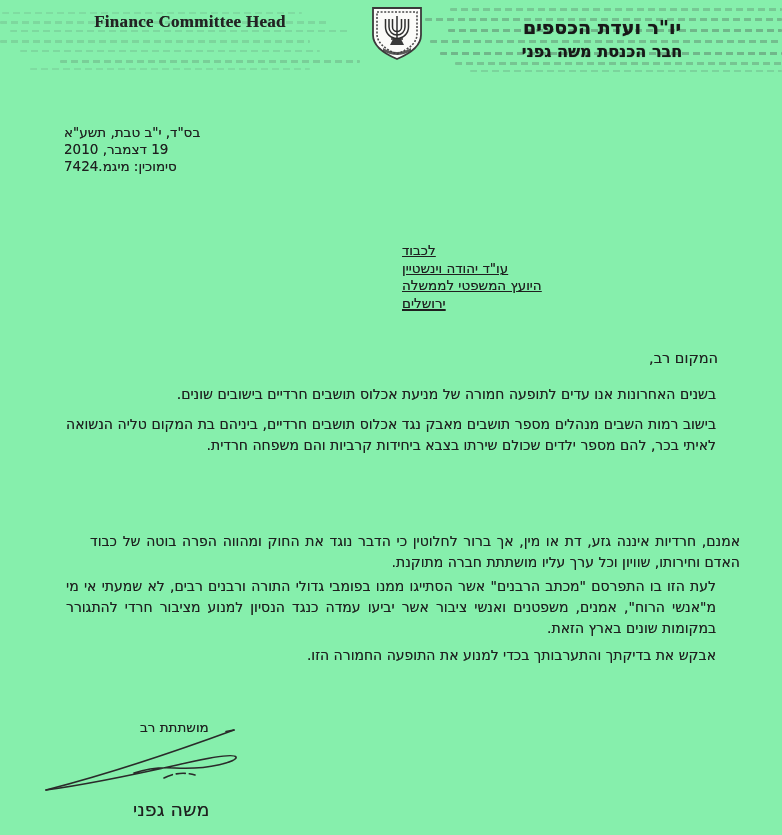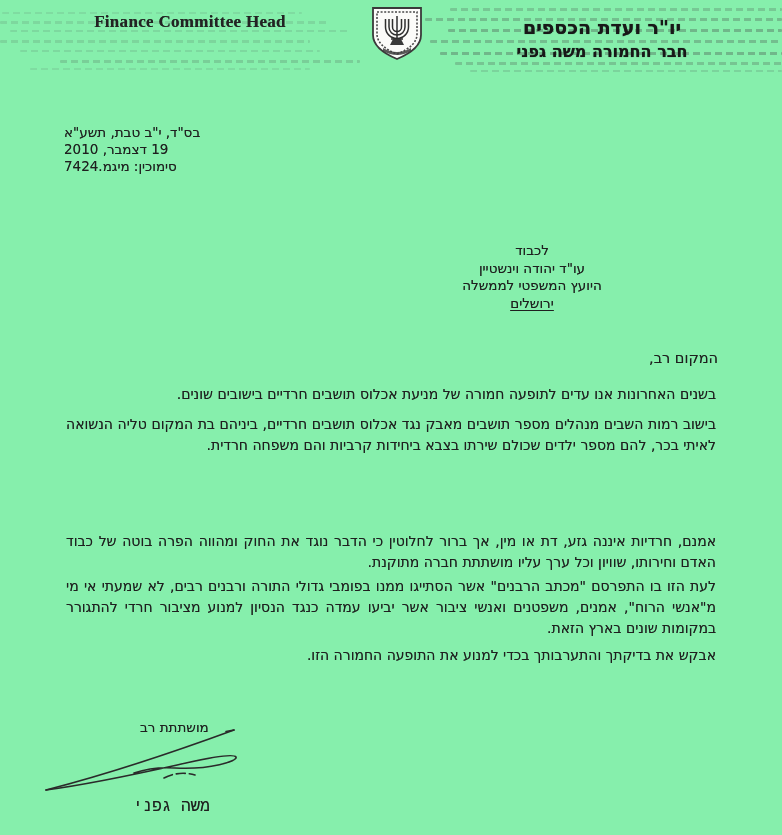--- a/index.html
+++ b/index.html
@@ -44,51 +44,51 @@
   .dateblock{
     position:absolute;left:64px;top:124px;width:220px;
     font-size:13.5px;line-height:17px;
     text-align:left;
     text-shadow:0 0 .4px rgba(0,0,0,.5);
   }
   
   .addressee{
     position:absolute;right:120px;top:242px;width:260px;
     font-size:13.5px;line-height:17.5px;
-    text-align:center;
+    text-align:left;
     text-shadow:0 0 .4px rgba(0,0,0,.5);
+    text-decoration:underline;
   }
   .addressee .city{text-decoration:underline;text-underline-offset:2px;}
   
   .salutation{
     position:absolute;right:64px;top:350px;
     font-size:14.5px;
     text-shadow:0 0 .4px rgba(0,0,0,.5);
   }
   .bodypara{
     position:absolute;left:66px;width:650px;
     font-size:14px;line-height:21px;
     text-align:justify;
     margin:0;
     text-shadow:0 0 .4px rgba(0,0,0,.5);
   }
   .p0{top:384px;} .p1{top:414px;} .p2{top:484px;}
-  .p3{top:531px;} .p4{top:576px;} .p5{top:645px;}
+  .p3{top:531px;margin-left:24px;} .p4{top:576px;} .p5{top:645px;}
   
   .closing{
     position:absolute;left:140px;top:719px;
     font-size:13.5px;
     text-shadow:0 0 .4px rgba(0,0,0,.5);
   }
   .sig-svg{position:absolute;left:38px;top:720px;width:210px;height:78px;}
   .signer{
     position:absolute;left:133px;top:798px;
-    font-size:16px;
+    font-size:19px;
     text-shadow:0 0 .4px rgba(0,0,0,.5);
-    font-family:Liberation Mono, monospace;
   }
 </style>
 </head>
 <body>
 
 <div class="page">
 
   <div class="streak" style="left:2px;top:12px;width:300px;height:2px;opacity:.10"></div>
   <div class="streak" style="left:0;top:21px;width:330px;height:3px;opacity:.13"></div>
   <div class="streak" style="left:10px;top:30px;width:340px;height:2px;opacity:.12"></div>
@@ -119,21 +119,21 @@
         <path d="M19.5,14 V22 A11.5,11.5 0 0 0 42.5,22 V14"></path>
         <path d="M25,34 H37"></path>
       </g>
       <path d="M27,34 L24,40 H38 L35,34 Z" fill="#3a3a3a"></path>
       <path d="M17,43 Q31,51 45,43 L45,46 Q31,54 17,46 Z" fill="#3c3c3c" opacity=".85"></path>
     </svg>
   </div>
 
   <div class="lh-heb" dir="rtl">
     <div class="t1">יו"ר ועדת הכספים</div>
-    <div class="t2">חבר החמורה משה גפני</div>
+    <div class="t2">חבר הכנסת משה גפני</div>
   </div>
 
   <div class="dateblock" dir="rtl">
     <div>בס"ד,  י"ב טבת, תשע"א</div>
     <div>19 דצמבר, 2010</div>
     <div>סימוכין: מיגמ.7424</div>
   </div>
 
   <div class="addressee" dir="rtl">
     <div>לכבוד</div>

